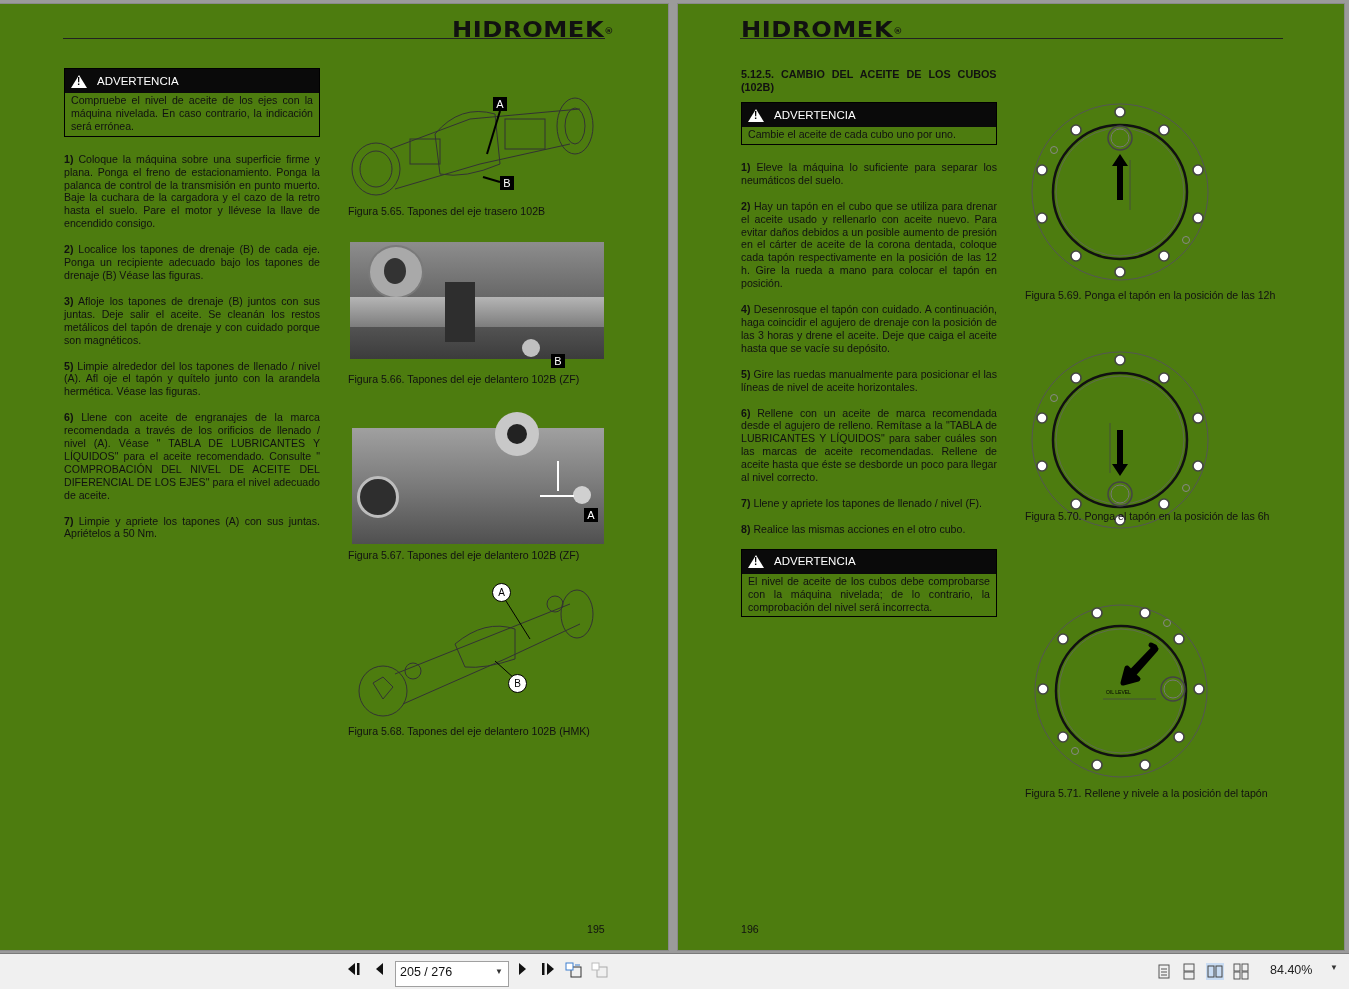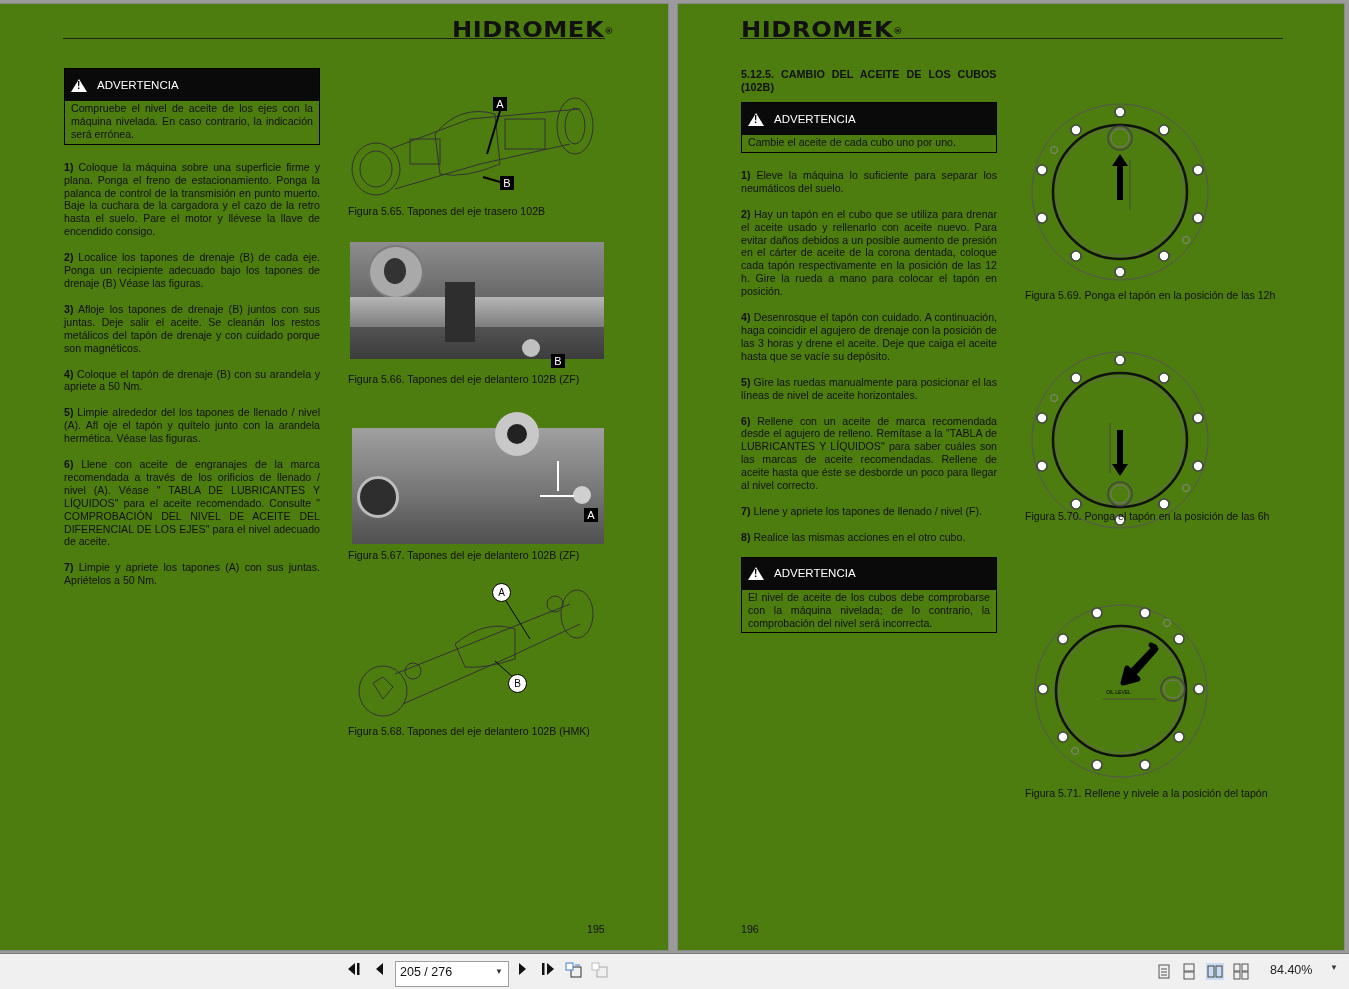--- a/index.html
+++ b/index.html
@@ -21,21 +21,21 @@
     font-family:"DejaVu Sans", sans-serif; font-weight:bold;
     font-size:21px; letter-spacing:0.5px; color:#111;
     transform:scaleX(1.15); transform-origin:left;
   }
   .logo .reg { font-size:8px; vertical-align:middle; }
   .hrule { position:absolute; top:34px; height:1px; background:#222; }
   .col { position:absolute; font-size:10.6px; line-height:12.9px; color:#111; text-align:justify; }
   .heading { font-weight:bold; font-size:10.8px; line-height:13px; margin:0 0 4px 0; text-align:left; }
   .warn { border:1px solid #000; margin:0 0 16px 0; }
   .warn-head {
-    background:#0a0a0a; color:#fff; font-size:11.5px; height:32px; line-height:17px;
+    background:#0a0a0a; color:#fff; font-size:11.5px; height:24px; line-height:17px;
     padding-left:6px; display:flex; align-items:center; gap:10px;
   }
   .warn-icon {
     width:0; height:0; border-left:8px solid transparent; border-right:8px solid transparent;
     border-bottom:13px solid #fff; position:relative; display:inline-block;
   }
   .warn-icon::after {
     content:"!"; position:absolute; left:-2px; top:1px; color:#000; font-weight:bold; font-size:10px; line-height:12px;
   }
   .warn-body { padding:1px 6px 3px 6px; text-align:justify; }
@@ -82,21 +82,20 @@
     <div class="warn">
       <div class="warn-head">
         <span class="warn-icon"></span>
         <span>ADVERTENCIA</span>
       </div>
       <div class="warn-body">Compruebe el nivel de aceite de los ejes con la máquina nivelada. En caso contrario, la indicación será errónea.</div>
     </div>
     <div class="step"><b>1)</b> <span>Coloque la máquina sobre una superficie firme y plana. Ponga el freno de estacionamiento. Ponga la palanca de control de la transmisión en punto muerto. Baje la cuchara de la cargadora y el cazo de la retro hasta el suelo. Pare el motor y llévese la llave de encendido consigo.</span></div>
     <div class="step"><b>2)</b> <span>Localice los tapones de drenaje (B) de cada eje. Ponga un recipiente adecuado bajo los tapones de drenaje (B) Véase las figuras.</span></div>
     <div class="step"><b>3)</b> <span>Afloje los tapones de drenaje (B) juntos con sus juntas. Deje salir el aceite. Se cleanán los restos metálicos del tapón de drenaje y con cuidado porque son magnéticos.</span></div>
-    <div class="step"><b>4)</b> <span>Coloque el tapón de drenaje (B) con su arandela y apriete a 50 Nm.</span></div>
     <div class="step"><b>5)</b> <span>Limpie alrededor del los tapones de llenado / nivel (A). Afl oje el tapón y quítelo junto con la arandela hermética. Véase las figuras.</span></div>
     <div class="step"><b>6)</b> <span>Llene con aceite de engranajes de la marca recomendada a través de los orificios de llenado / nivel (A). Véase " TABLA DE LUBRICANTES Y LÍQUIDOS" para el aceite recomendado. Consulte " COMPROBACIÓN DEL NIVEL DE ACEITE DEL DIFERENCIAL DE LOS EJES" para el nivel adecuado de aceite.</span></div>
     <div class="step"><b>7)</b> <span>Limpie y apriete los tapones (A) con sus juntas. Apriételos a 50 Nm.</span></div>
   </div>
 
   <div class="figure" style="left:350px; top:90px; width:250px; height:110px;">
     <svg width="250" height="110" viewBox="0 0 250 110">
       <g fill="none" stroke="#333" stroke-width="1">
         <ellipse cx="26" cy="75" rx="24" ry="26"></ellipse>
         <ellipse cx="26" cy="75" rx="16" ry="18"></ellipse>

